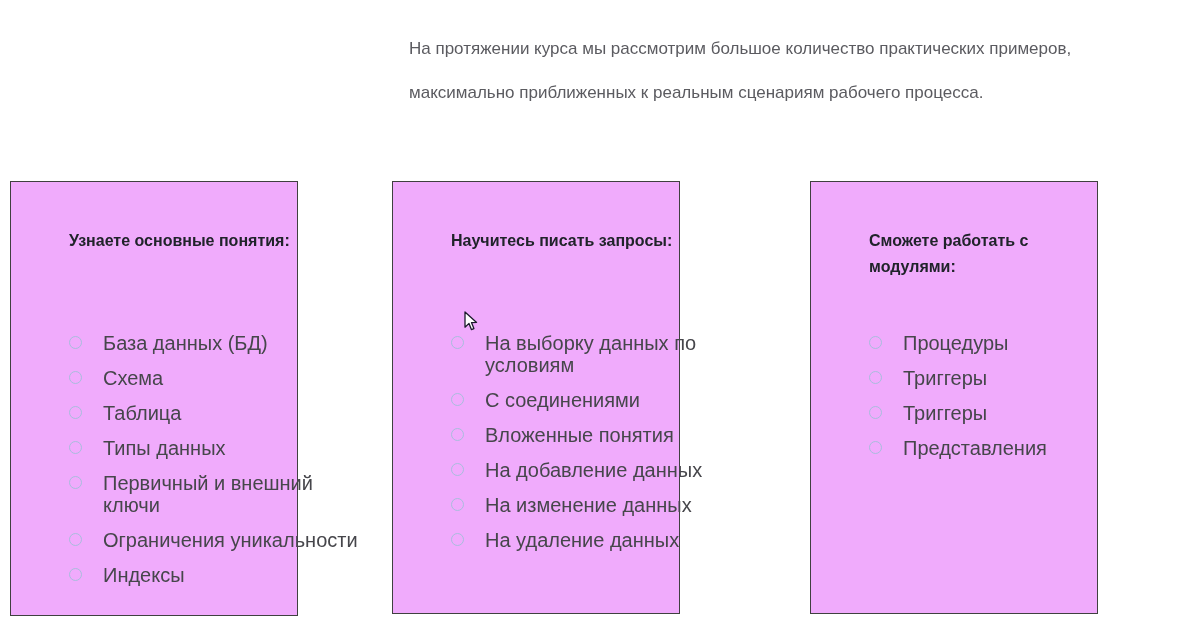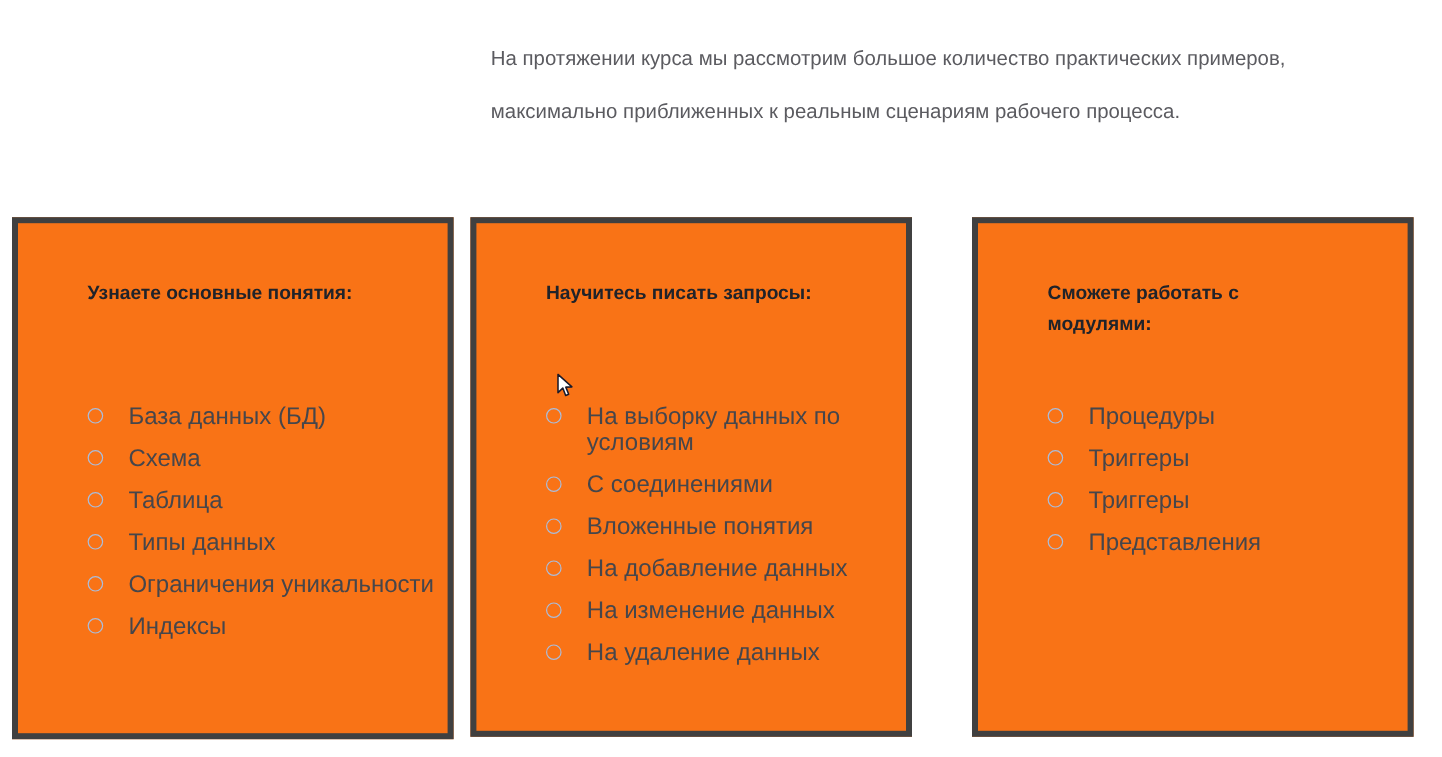--- a/index.html
+++ b/index.html
@@ -52,23 +52,23 @@
     position: absolute;
     left: 0;
     top: 181px;
     width: 1202px;
     height: 450px;
   }
   .card {
     position: absolute;
     top: 0;
     box-sizing: border-box;
-    background: #f97316;
-    border: 5px solid #404040;
-    width: 368px;
+    background: #f0abfc;
+    border: 1px solid #404040;
+    width: 288px;
   }
   .card-1 { left: 10px;  height: 435px; }
   .card-2 { left: 392px; height: 433px; }
   .card-3 { left: 810px; height: 433px; }
 
   .card-title {
     position: absolute;
     left: 58px;
     top: 33px;
     width: 250px;
@@ -146,20 +146,24 @@
       <li class="list-item">
         <span class="radio-icon"></span>
         <span>Таблица</span>
       </li>
       <li class="list-item">
         <span class="radio-icon"></span>
         <span>Типы данных</span>
       </li>
       <li class="list-item">
         <span class="radio-icon"></span>
+        <span>Первичный и внешний ключи</span>
+      </li>
+      <li class="list-item">
+        <span class="radio-icon"></span>
         <span>Ограничения уникальности</span>
       </li>
       <li class="list-item">
         <span class="radio-icon"></span>
         <span>Индексы</span>
       </li>
     </ul>
   </article>
 
   <article class="card card-2">

